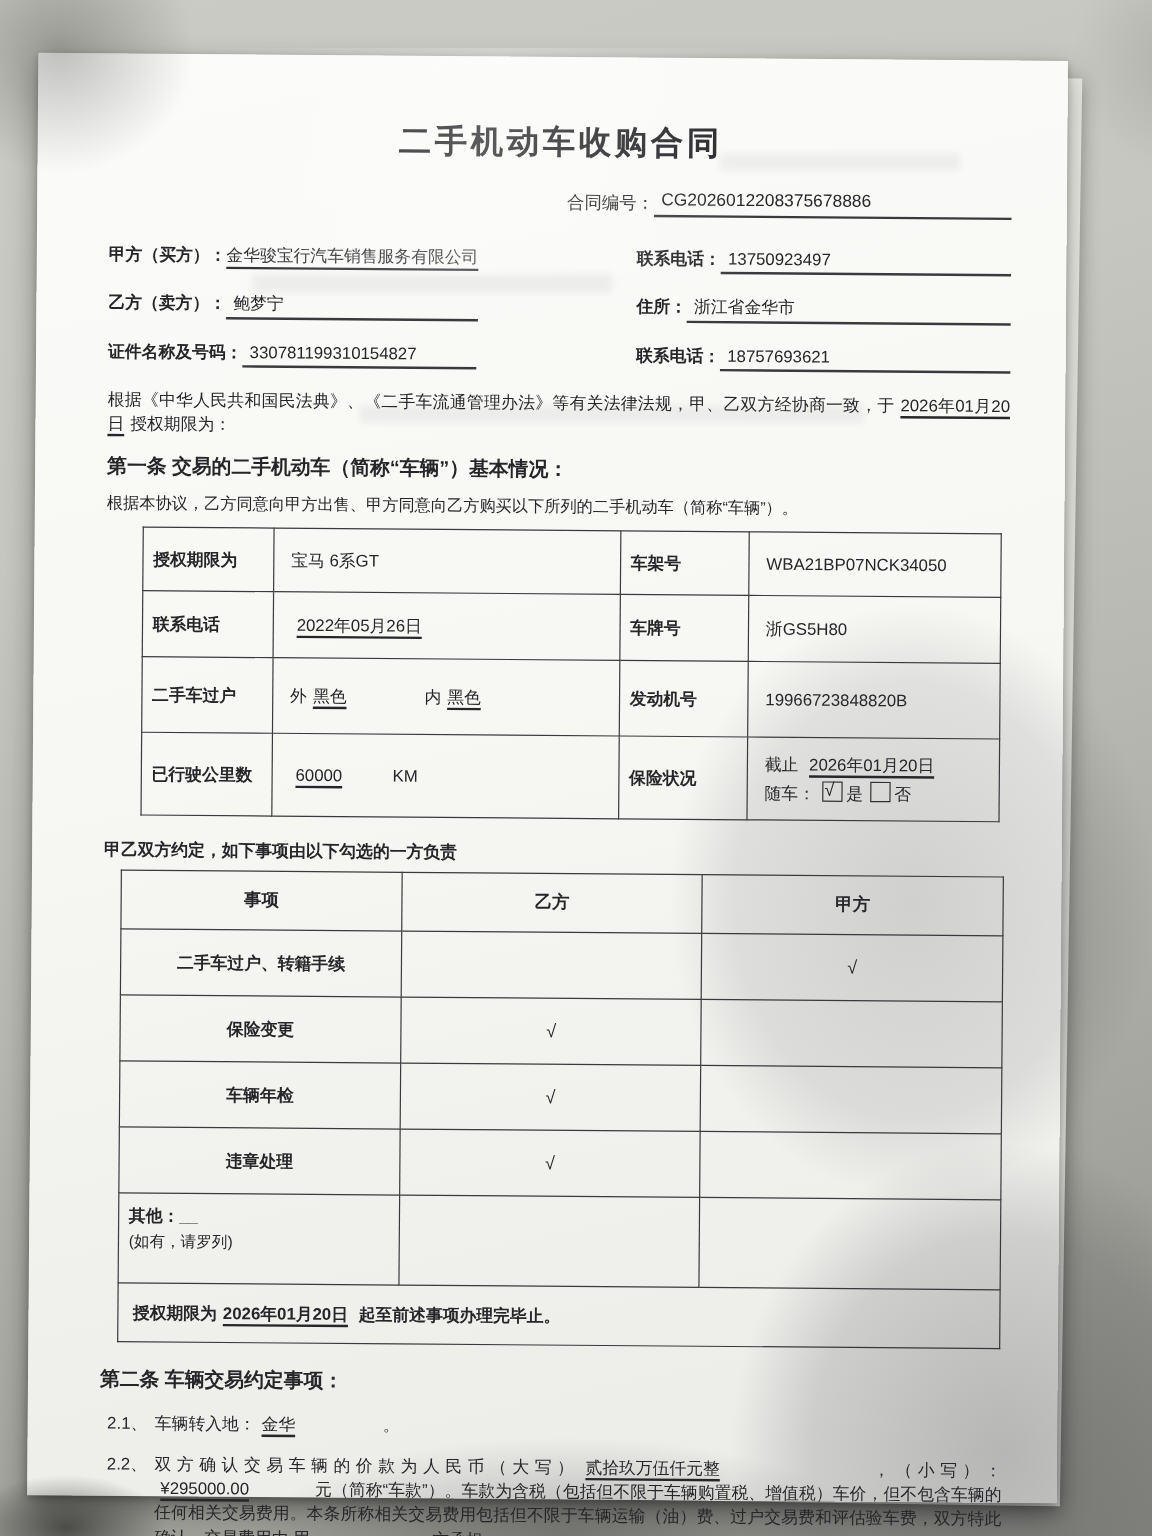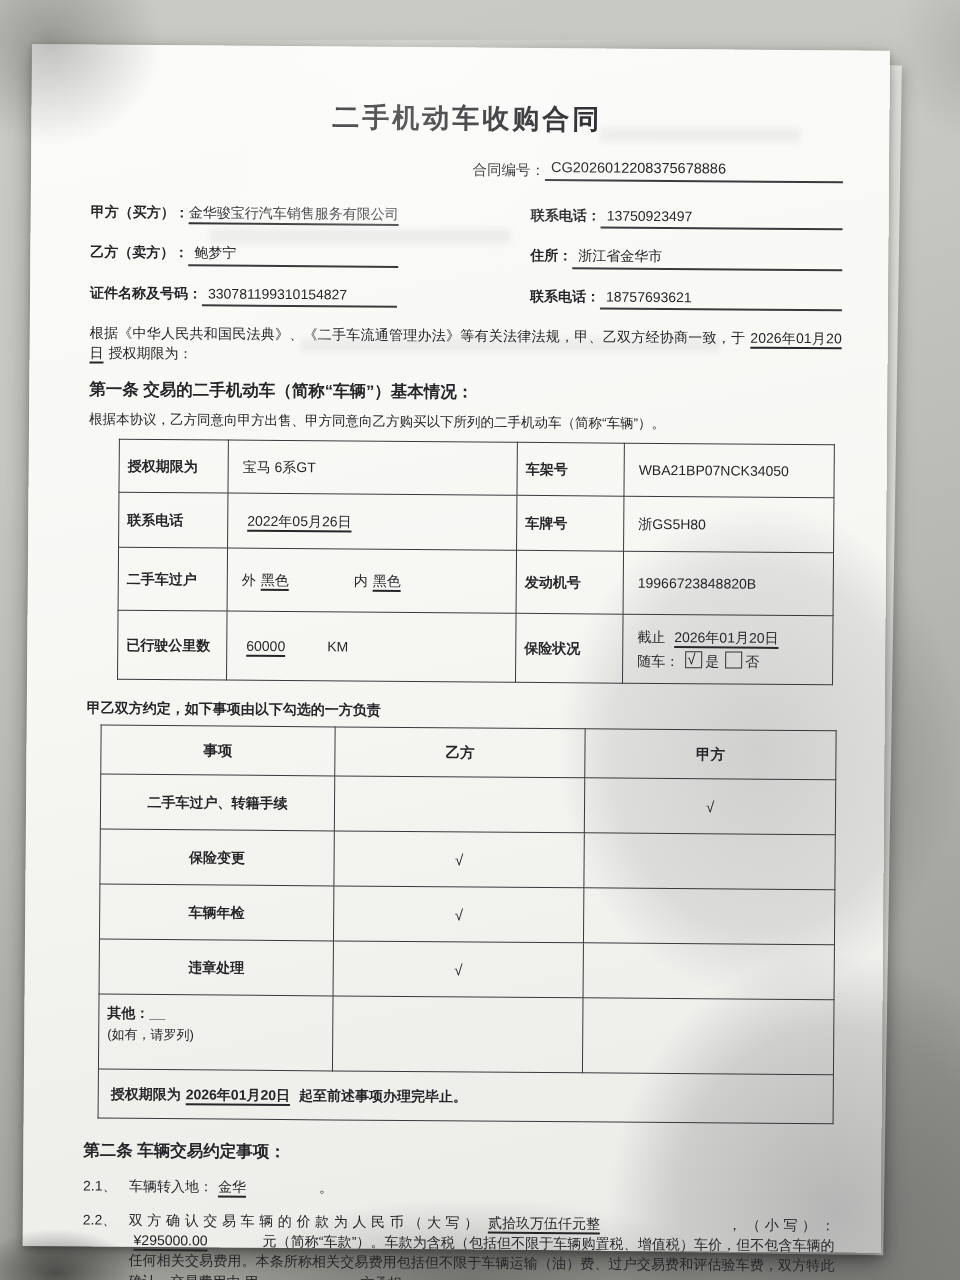--- a/index.html
+++ b/index.html
@@ -72,21 +72,21 @@
   .dtable{margin:7px 0 0 14px;width:736px;}
   .dtable td,.dtable th{border:1.4px solid #3a3a3e;padding:4px 8px;}
   .dtable th{font-weight:bold;font-size:14.5px;height:40px;}
   .dtable .c-item{width:238px;text-align:center;font-weight:bold;height:46px;}
   .dtable .c-mark{width:258px;text-align:center;font-size:15px;height:46px;}
   .dtable .other-cell{text-align:left;font-weight:bold;height:62px;vertical-align:top;padding-top:8px;}
   .dtable .other-note{font-weight:normal;font-size:13px;}
   .dtable .auth-cell{font-weight:bold;height:40px;padding-left:12px;}
   .h2{margin-top:20px;font-size:16.5px;font-weight:bold;}
   .clause{display:flex;margin-top:13px;}
-  .cnum{width:46px;flex:none;}
+  .cnum{width:46px;flex:none;text-align:center;}
   .cbody{flex:1;text-align:justify;}
   
   .ov{position:absolute;pointer-events:none;}
   .sh1{left:490px;top:420px;width:540px;height:660px;
     background:radial-gradient(closest-side,rgba(48,48,54,.18),rgba(48,48,54,.11) 55%,rgba(48,48,54,0) 75%);}
   .sh2{left:545px;top:880px;width:580px;height:660px;
     background:radial-gradient(closest-side,rgba(42,42,48,.28),rgba(42,42,48,.16) 55%,rgba(42,42,48,0) 78%);}
   .sh3{left:130px;top:1170px;width:680px;height:220px;
     background:radial-gradient(closest-side,rgba(38,38,40,.30),rgba(38,38,40,0) 75%);}
   .ctl{left:-100px;top:-100px;width:300px;height:280px;

